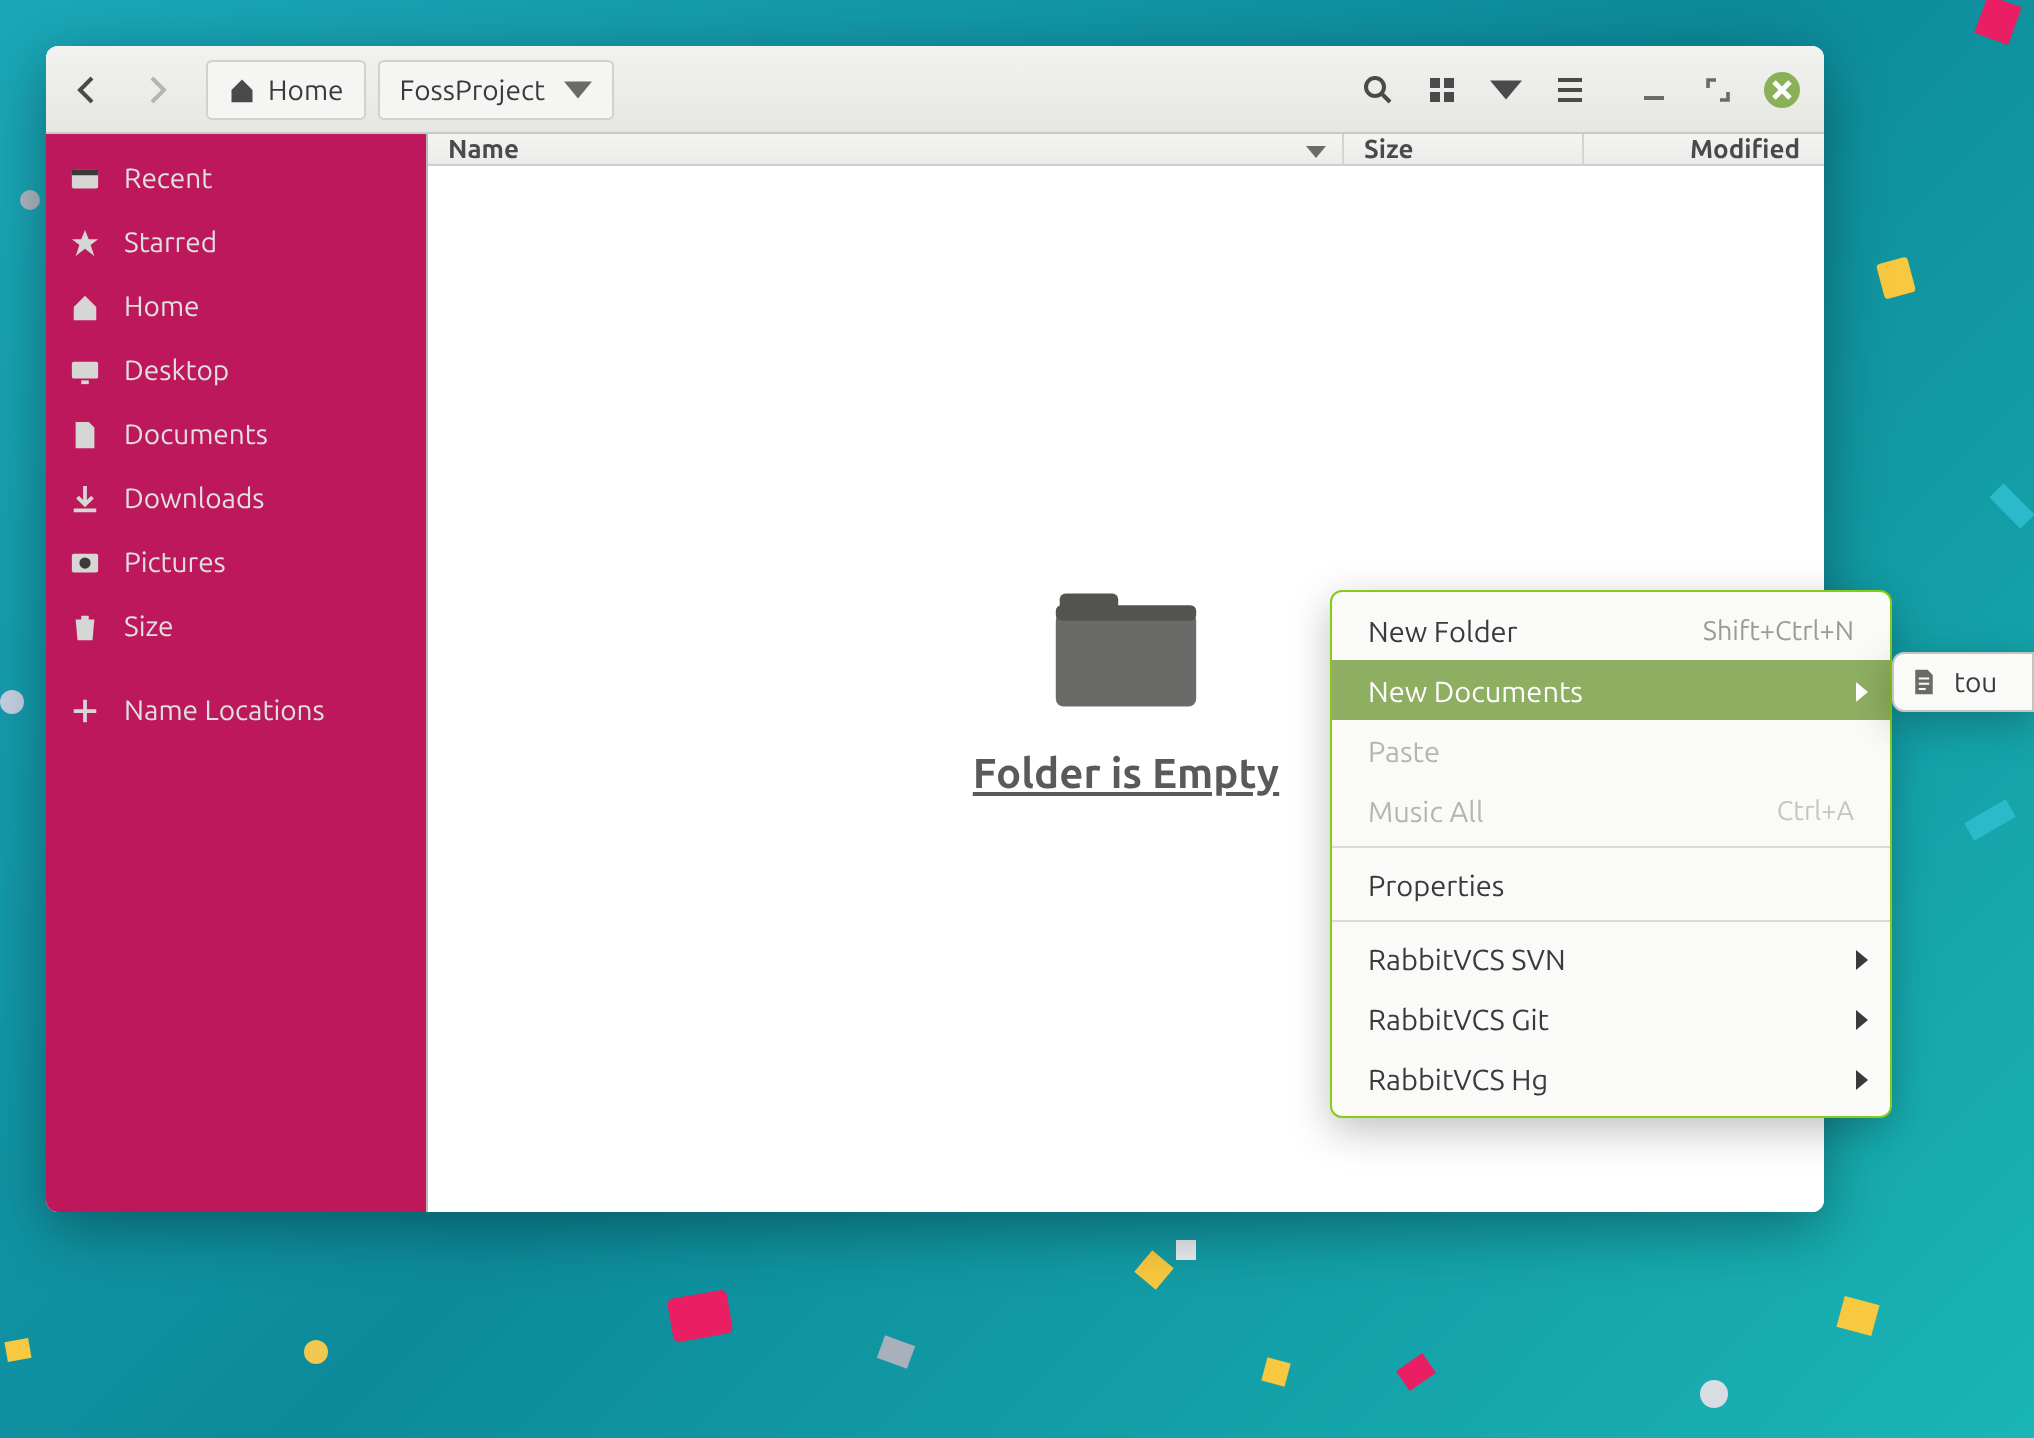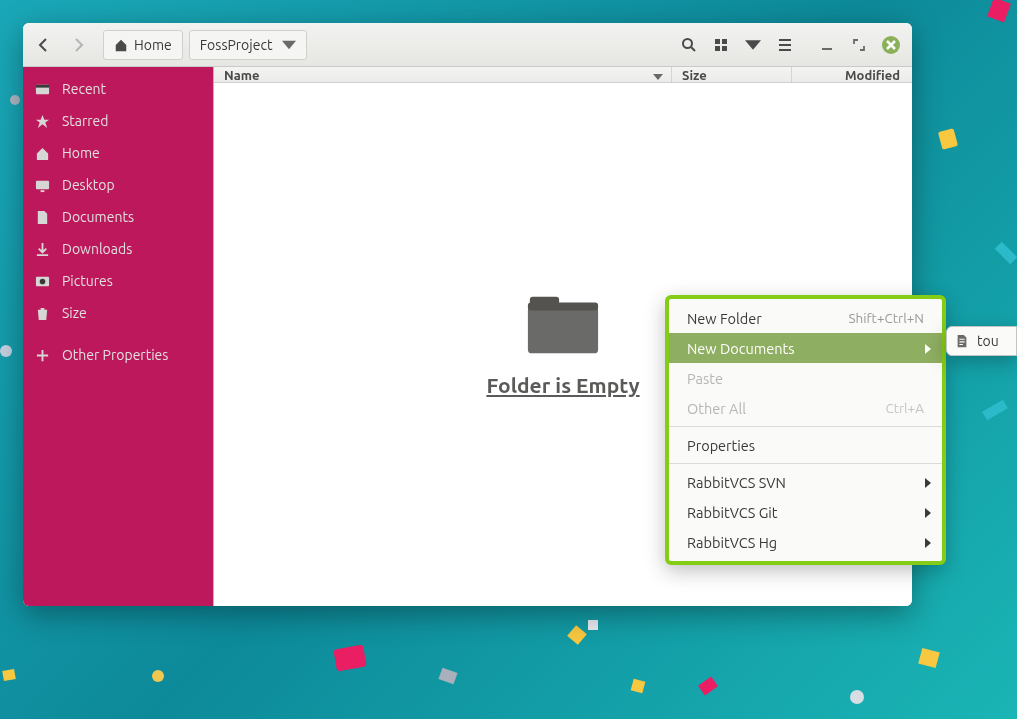--- a/index.html
+++ b/index.html
@@ -81,21 +81,21 @@
   .col-mod { width: 120px; text-align: right; padding-right: 12px; height:100%; display:flex; align-items:center; justify-content:flex-end;}
   .content {
     flex: 1; display: flex; flex-direction: column; align-items: center; justify-content: center;
     color: #5a5a58; position: relative;
   }
   .empty-icon svg { width: 78px; height: 66px; fill: #6a6a68; }
   .empty-text { margin-top: 12px; font-size: 21px; font-weight: 700; color: #5a5a58; text-decoration: underline; }
 
   .context-menu {
     position: absolute; top: 295px; left: 665px; width: 281px;
-    background: #fafaf9; border: 4px solid #84cc16; border-radius: 6px;
+    background: #fafaf9; border: 1px solid #84cc16; border-radius: 6px;
     box-shadow: 0 6px 20px rgba(0,0,0,0.25);
     padding: 4px 0; font-size: 14.5px; color: #3a3a3a;
   }
   .ctx-item {
     height: 30px; display: flex; align-items: center; padding: 0 18px;
     cursor: pointer; position: relative;
   }
   .ctx-item.disabled { color: #b5b5b3; cursor: default; }
   .ctx-item .shortcut { margin-left: auto; color: #9a9a98; font-size: 13.5px; }
   .ctx-item.disabled .shortcut { color: #c5c5c3; }
@@ -259,21 +259,21 @@
         <svg viewBox="0 0 16 16">
             <path d="M3 4 H13 L12 15 H4 Z M6 2 H10 V4 H6 Z"></path>
           </svg>
         <span>Size</span>
       </div>
       <div class="side-sep"></div>
       <div class="side-item plus">
         <svg viewBox="0 0 16 16">
             <path d="M8 2 V14 M2 8 H14"></path>
           </svg>
-        <span>Other Properties</span>
+        <span>Name Locations</span>
       </div>
     </div>
 
     <div class="main">
       <div class="cols">
         <div class="col-name">
           <span>Name</span>
           <span class="sort">
             <svg viewBox="0 0 10 6" width="10" height="6">
                 <path d="M0 0 L5 6 L10 0 Z" fill="#6a6a68"></path>
@@ -309,21 +309,21 @@
   <div class="ctx-item highlight">
     <span>New Documents</span>
     <span class="sub-arrow"><svg viewBox="0 0 6 10">
           <path d="M0 0 L6 5 L0 10 Z"></path>
         </svg></span>
   </div>
   <div class="ctx-item disabled">
     <span>Paste</span>
   </div>
   <div class="ctx-item disabled">
-    <span>Other All</span>
+    <span>Music All</span>
     <span class="shortcut">Ctrl+A</span>
   </div>
   <div class="ctx-sep"></div>
   <div class="ctx-item">
     <span>Properties</span>
   </div>
   <div class="ctx-sep"></div>
   <div class="ctx-item">
     <span>RabbitVCS SVN</span>
     <span class="sub-arrow"><svg viewBox="0 0 6 10">

